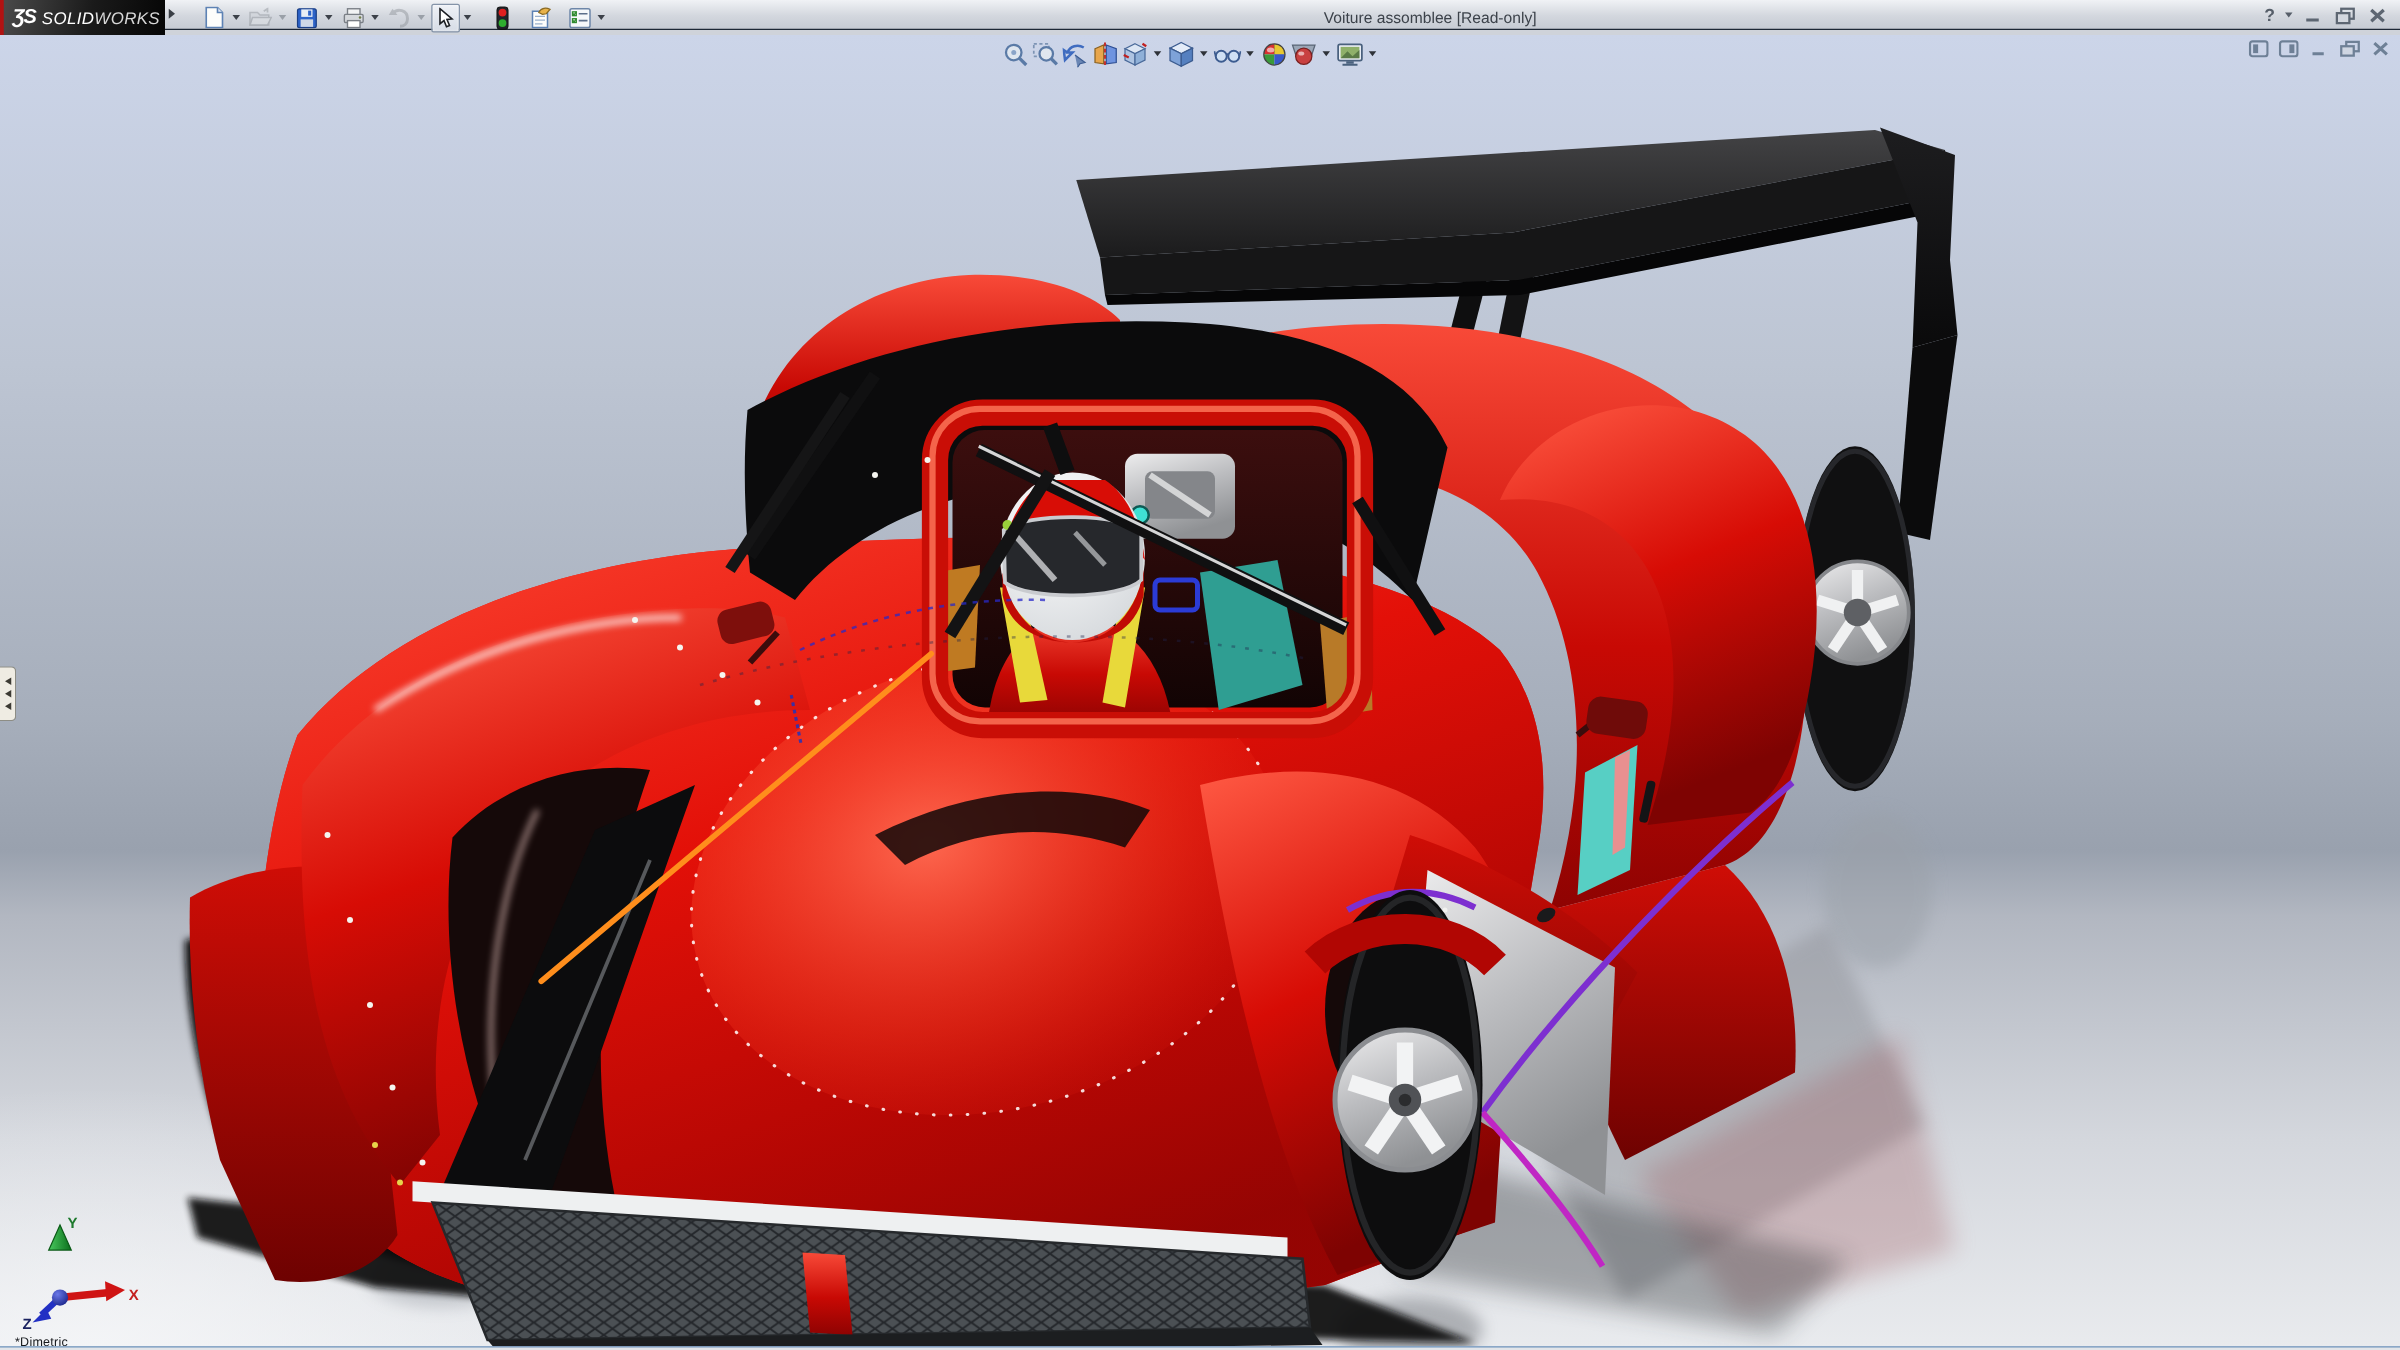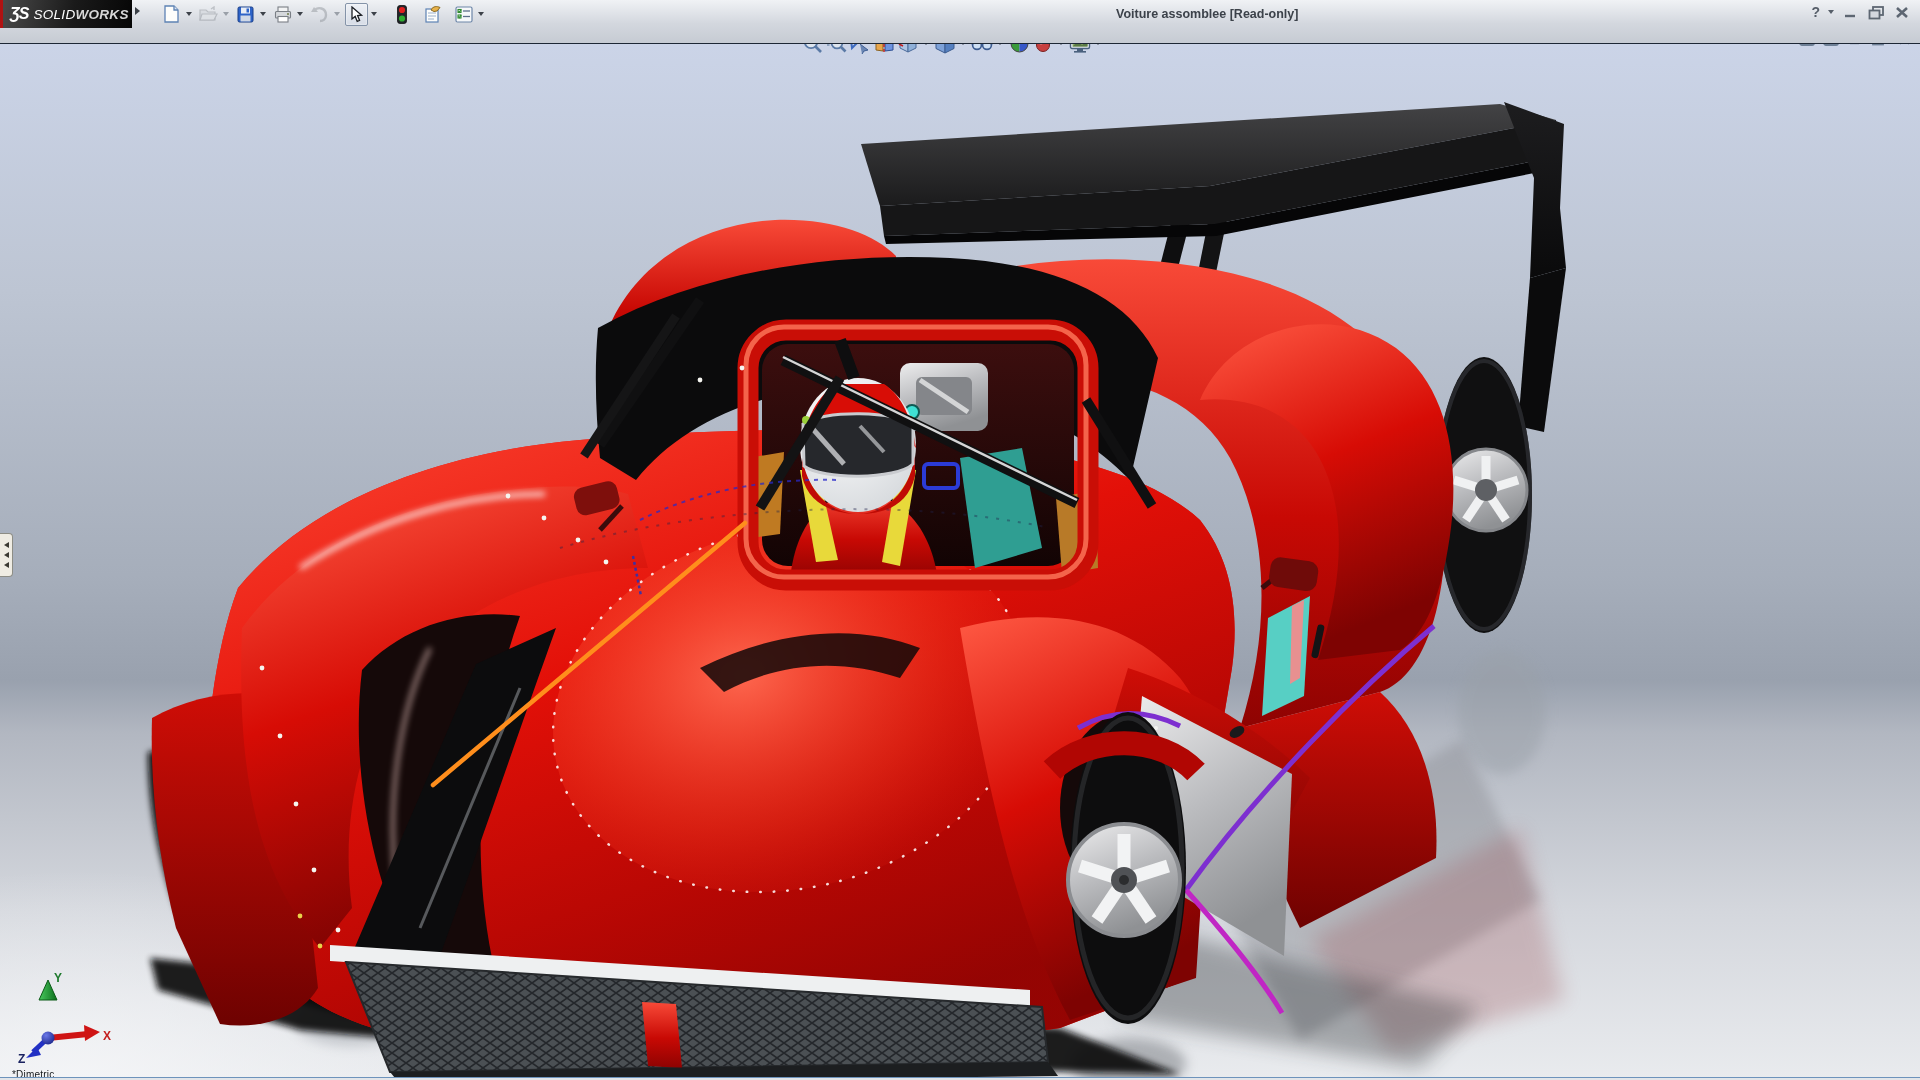--- a/index.html
+++ b/index.html
@@ -1,38 +1,38 @@
 <!DOCTYPE html>
 <html><head>
 <meta charset="utf-8">
 <style>
   * { margin:0; padding:0; box-sizing:border-box; }
   html,body { width:1920px; height:1080px; overflow:hidden; font-family:"Liberation Sans",sans-serif; background:#cfd3da; }
 
   
-  .titlebar { position:absolute; top:0; left:0; width:1920px; height:44px;
+  .titlebar { position:absolute; top:0; left:0; width:1920px; height:24px;
     background:linear-gradient(#f0f2f5,#d3d7de 55%,#c6cbd3);
     border-bottom:1px solid #1d2735; z-index:50; }
   .logo-block { position:absolute; left:0; top:0; width:132px; height:28px;
     background:linear-gradient(100deg,#4c4c4c,#1a1a1a 55%,#060606);
     display:flex; align-items:center; padding-left:10px; }
   .logo-block::before { content:""; position:absolute; left:0; top:0; width:3px; height:28px; background:#b11212; }
   .brand-glyph { color:#fff; font-style:italic; font-weight:bold; font-size:16px; letter-spacing:-1px; margin-right:5px; }
   .brand-bold  { color:#fff; font-style:italic; font-weight:normal; font-size:13.5px; letter-spacing:.3px; }
-  .brand-light { color:#d7d7d7; font-style:italic; font-weight:700; font-size:13.5px; letter-spacing:.3px; }
+  .brand-light { color:#d7d7d7; font-style:italic; font-weight:400; font-size:13.5px; letter-spacing:.3px; }
   .tb-overflow { position:absolute; left:135px; top:7px; width:0; height:0;
     border-left:5px solid #3a3f46; border-top:4px solid transparent; border-bottom:4px solid transparent; }
   .tb-tools { position:absolute; left:160px; top:2px; height:24px; display:flex; align-items:center; }
   .tb-btn { width:23px; height:23px; display:flex; align-items:center; justify-content:center; border:1px solid transparent; border-radius:2px; }
   .tb-btn.active { background:linear-gradient(#eef1f6,#d6dce6); border:1px solid #8493a8; box-shadow:inset 0 0 2px #fff; }
   .tb-dd { width:11px; height:23px; display:flex; align-items:center; justify-content:center; margin-right:3px; }
   .tb-dd i { width:0; height:0; border-top:4px solid #3c4149; border-left:3.5px solid transparent; border-right:3.5px solid transparent; }
   .tb-dd.dis i { border-top-color:#9aa0a8; }
   .tb-gap { width:8px; }
-  .win-title { position:absolute; left:1116px; top:7px; font-size:12.5px; color:#3c424a; white-space:nowrap;font-weight:bold; }
+  .win-title { position:absolute; left:1059px; top:7px; font-size:12.5px; color:#3c424a; white-space:nowrap; }
   .win-controls { position:absolute; right:10px; top:4px; display:flex; align-items:center; gap:8px; }
   .wc-help { font-size:14px; font-weight:bold; color:#565e69; }
   .wc-dd { width:0; height:0; border-top:4px solid #565e69; border-left:3.5px solid transparent; border-right:3.5px solid transparent; }
 
   
   .viewport { position:absolute; top:28px; left:0; width:1920px; height:1052px;
     background:
       radial-gradient(560px 300px at 4% 100%, rgba(245,246,248,.85), rgba(245,246,248,0) 70%),
       linear-gradient(#ccd5e9 0%, #bdc5d3 25%, #a6aebb 52%, #99a1ae 62%, #b2b7c1 67%, #d4d7dd 84%, #e9ebee 100%);
     overflow:hidden; }

